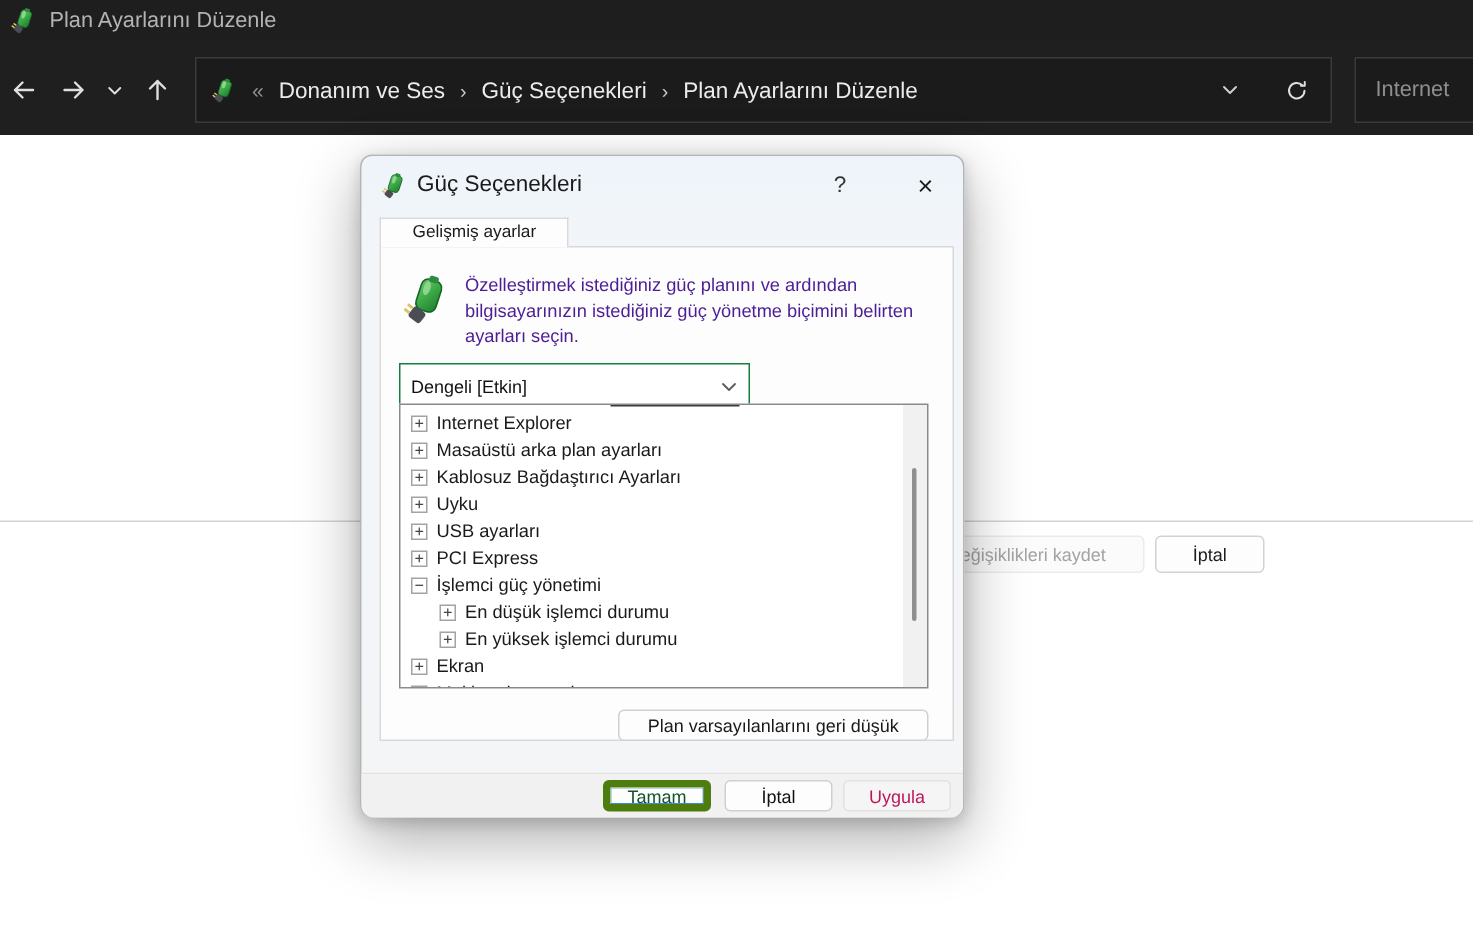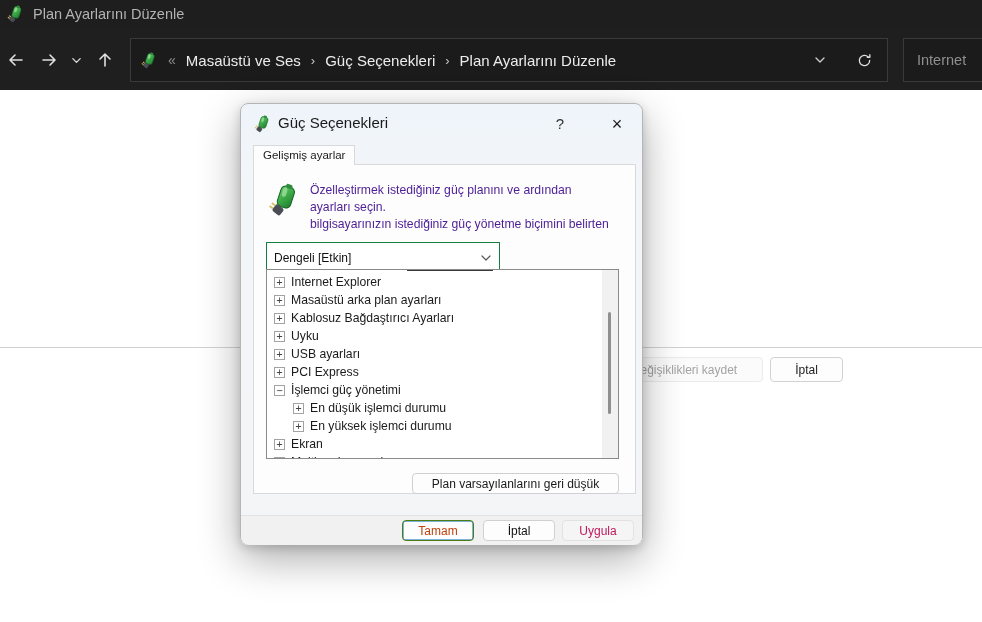--- a/index.html
+++ b/index.html
@@ -69,21 +69,21 @@
   }
   .dlg-header { position:absolute; left:0; top:0; width:100%; height:41px; }
   .dlg-icon { position:absolute; left:13px; top:11px; width:18px; height:18px; }
   .dlg-title { position:absolute; left:37px; top:10px; font-size:15px; color:#1a1a1a; }
   .dlg-help  { position:absolute; left:308px; top:8px; width:22px; height:24px; text-align:center;
                font-size:15px; color:#333; line-height:24px; }
   .dlg-close { position:absolute; left:362px; top:6px; width:28px; height:28px; text-align:center;
                font-size:18px; color:#1a1a1a; line-height:28px; }
 
   .dlg-tab {
-    position:absolute; left:12px; top:41px; height:20px; padding:0 9px;
+    position:absolute; left:12px; top:41px; height:20px; padding:0 21px;
     background:#fdfdfd; border:1px solid #d9d9d9; border-bottom:none;
     font-size:11.5px; color:#1a1a1a; line-height:19px; z-index:3;
   }
   .dlg-panel {
     position:absolute; left:12px; top:60px; width:383px; height:330px;
     background:#fdfdfd; border:1px solid #d9d9d9; z-index:2;
   }
 
   .desc-icon { position:absolute; left:14px; top:17px; width:34px; height:36px; }
   .desc { position:absolute; left:56px; top:17px; }
@@ -118,21 +118,21 @@
   }
 
   .dlg-footer {
     position:absolute; left:0; top:411px; width:100%; height:30px;
     background:#f1f1f1; border-top:1px solid #e2e2e2; border-radius:0 0 8px 8px;
   }
   .dlg-btn {
     position:absolute; top:4px; width:72px; height:21px; border-radius:4px;
     font-size:12px; display:flex; align-items:center; justify-content:center;
   }
-  .dlg-btn.ok      { left:161px; background:#fdfdfd; border:1px solid #4d7c0f; box-shadow:inset 0 0 0 0.5px #0067c0; color:#c2410c; }
+  .dlg-btn.ok      { left:161px; background:#fdfdfd; border:5px solid #4d7c0f; box-shadow:inset 0 0 0 0.5px #0067c0; color:#14532d; }
   .dlg-btn.cancel  { left:242px; background:#fdfdfd; border:1px solid #d0d0d0; color:#111; }
   .dlg-btn.apply   { left:321px; background:#f5f5f5; border:1px solid #e2e2e2; color:#be185d; }
 
   .hidden-defs { position:absolute; width:0; height:0; overflow:hidden; }
 </style>
 </head>
 <body>
 
 <svg class="hidden-defs" aria-hidden="true">
   <defs>
@@ -185,21 +185,21 @@
       <svg width="18" height="18" viewBox="0 0 18 18" fill="none" stroke-width="1.6" stroke-linecap="round" stroke-linejoin="round">
           <path d="M9 15V3M4 8l5-5 5 5"></path>
         </svg>
     </div>
 
     <div class="addressbar">
       <svg class="crumb-icon">
           <use href="#battery-plug"></use>
         </svg>
       <span class="overflow">«</span>
-      <span class="crumb">Masaüstü ve Ses</span>
+      <span class="crumb">Donanım ve Ses</span>
       <span class="crumb-sep">›</span>
       <span class="crumb">Güç Seçenekleri</span>
       <span class="crumb-sep">›</span>
       <span class="crumb">Plan Ayarlarını Düzenle</span>
       <span class="addr-spacer"></span>
       <span class="addr-icon" style="margin-right:22px;">
         <svg width="12" height="12" viewBox="0 0 12 12" fill="none" stroke="#cfcfcf" stroke-width="1.3" stroke-linecap="round" stroke-linejoin="round">
             <path d="M2 4l4 4 4-4"></path>
           </svg>
       </span>
@@ -231,22 +231,22 @@
     </div>
 
     <div class="dlg-tab">Gelişmiş ayarlar</div>
 
     <div class="dlg-panel">
       <svg class="desc-icon">
           <use href="#battery-plug"></use>
         </svg>
       <div class="desc">
         <div>Özelleştirmek istediğiniz güç planını ve ardından</div>
+        <div>bilgisayarınızın istediğiniz güç yönetme biçimini belirten</div>
         <div>ayarları seçin.</div>
-        <div>bilgisayarınızın istediğiniz güç yönetme biçimini belirten</div>
       </div>
 
       <div class="plan-select">
         <span class="val">Dengeli [Etkin]</span>
         <span class="dd">
           <svg width="12" height="12" viewBox="0 0 12 12" fill="none" stroke="#5a5a5a" stroke-width="1.2" stroke-linecap="round" stroke-linejoin="round">
               <path d="M2 4l4 4 4-4"></path>
             </svg>
         </span>
       </div>

